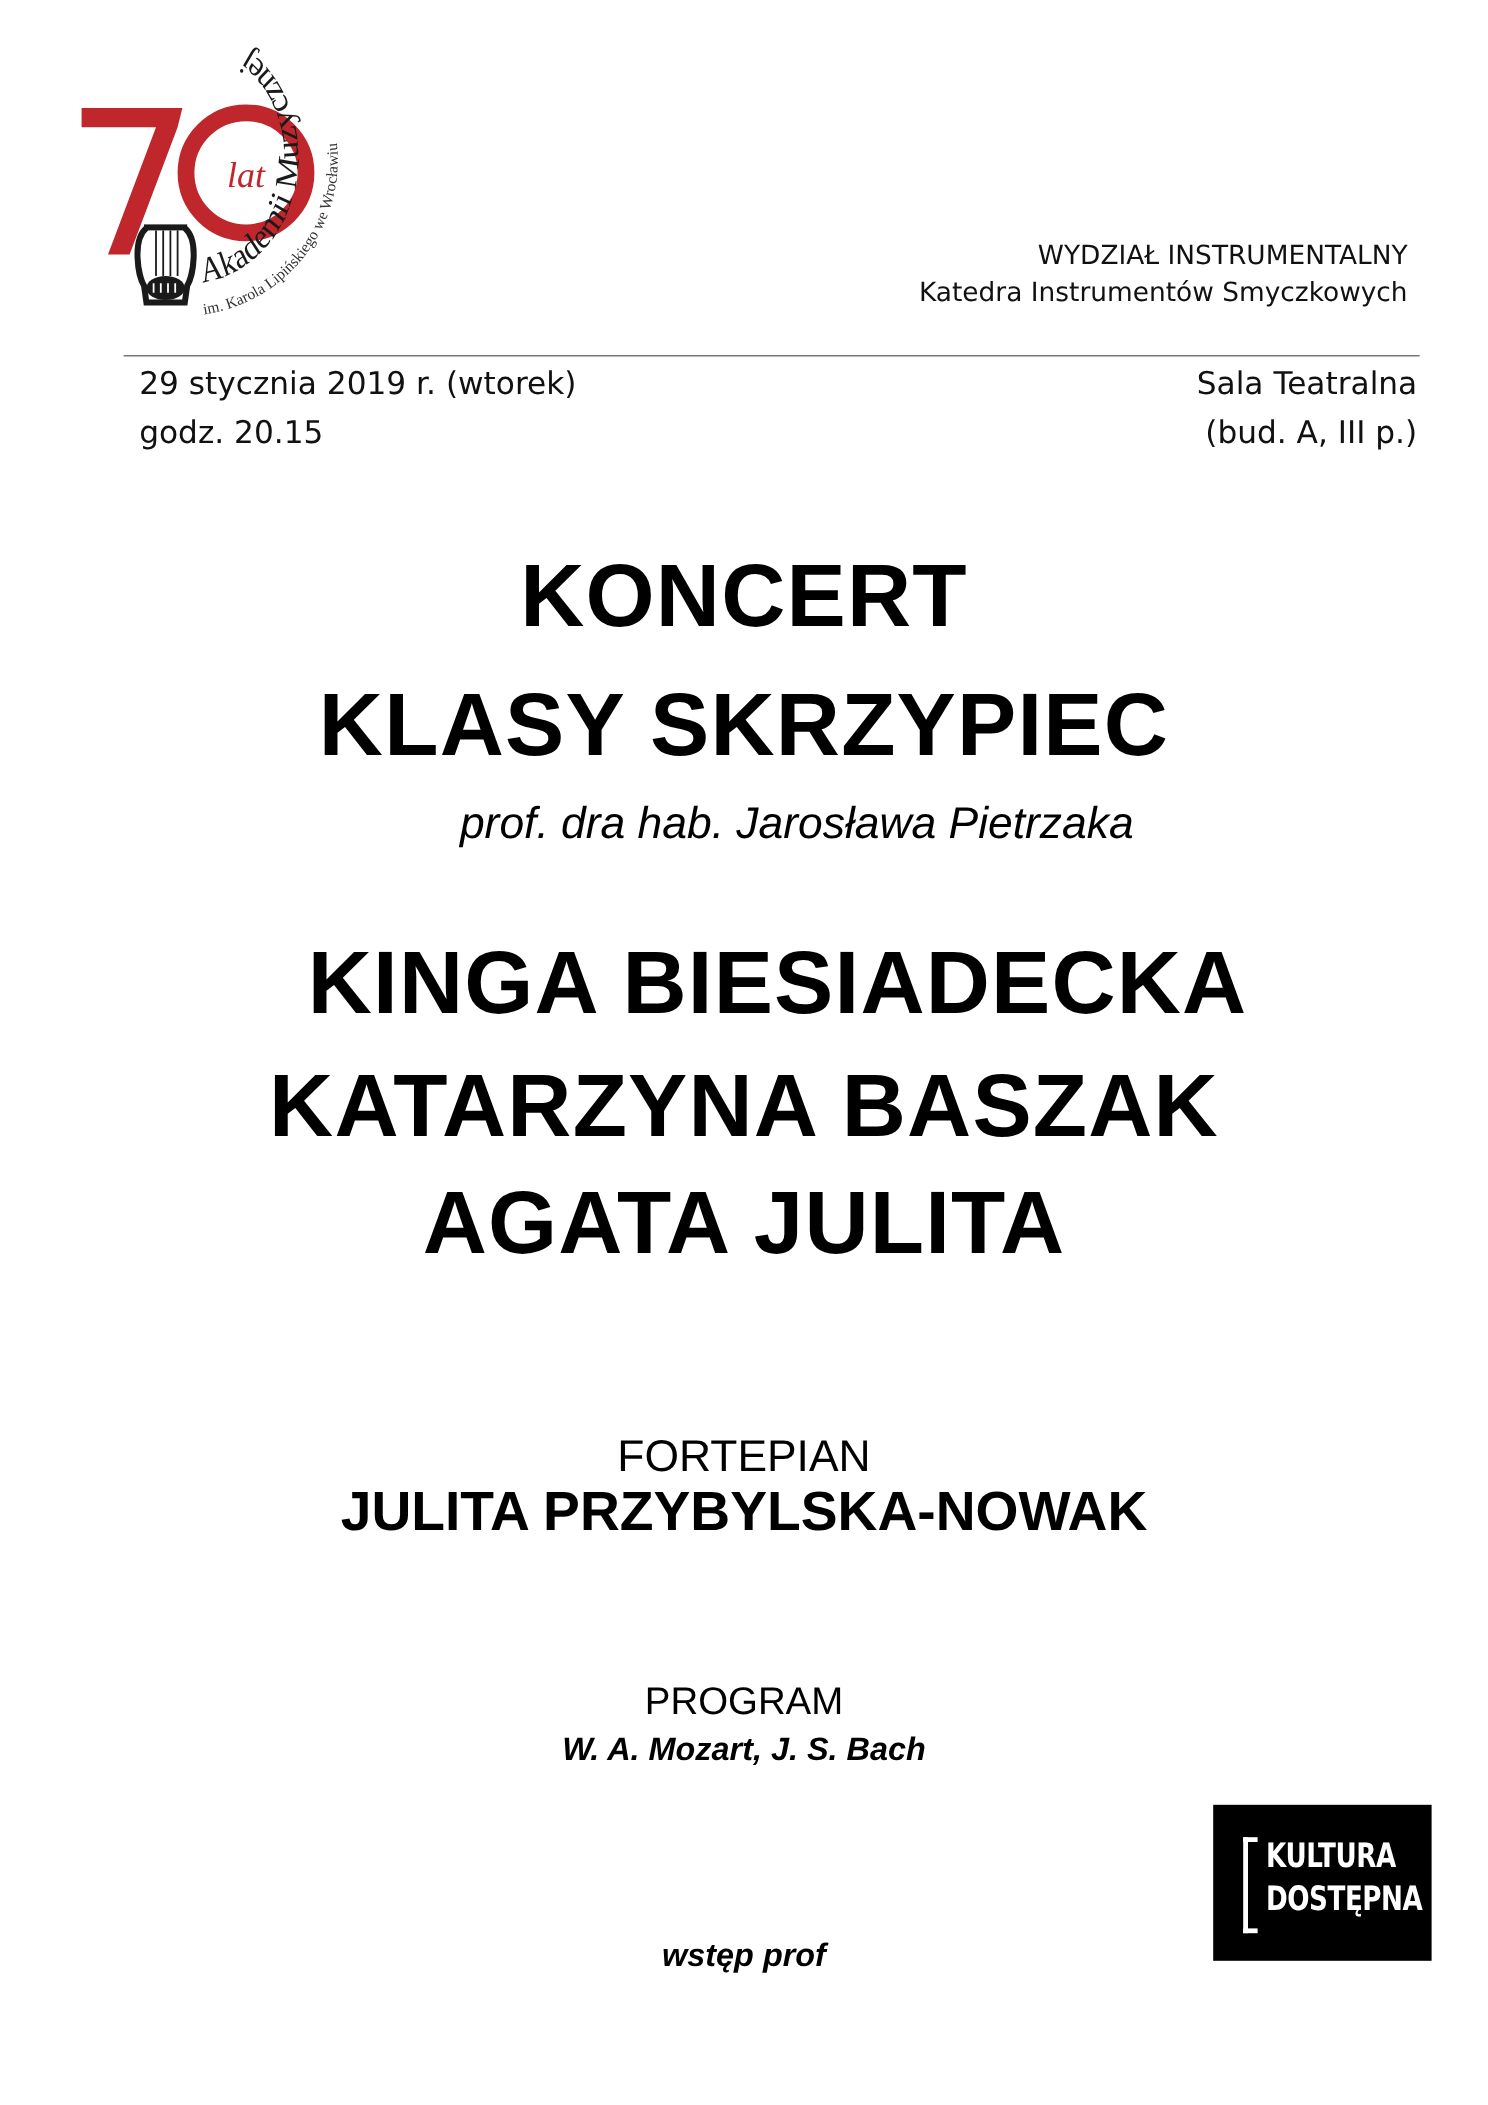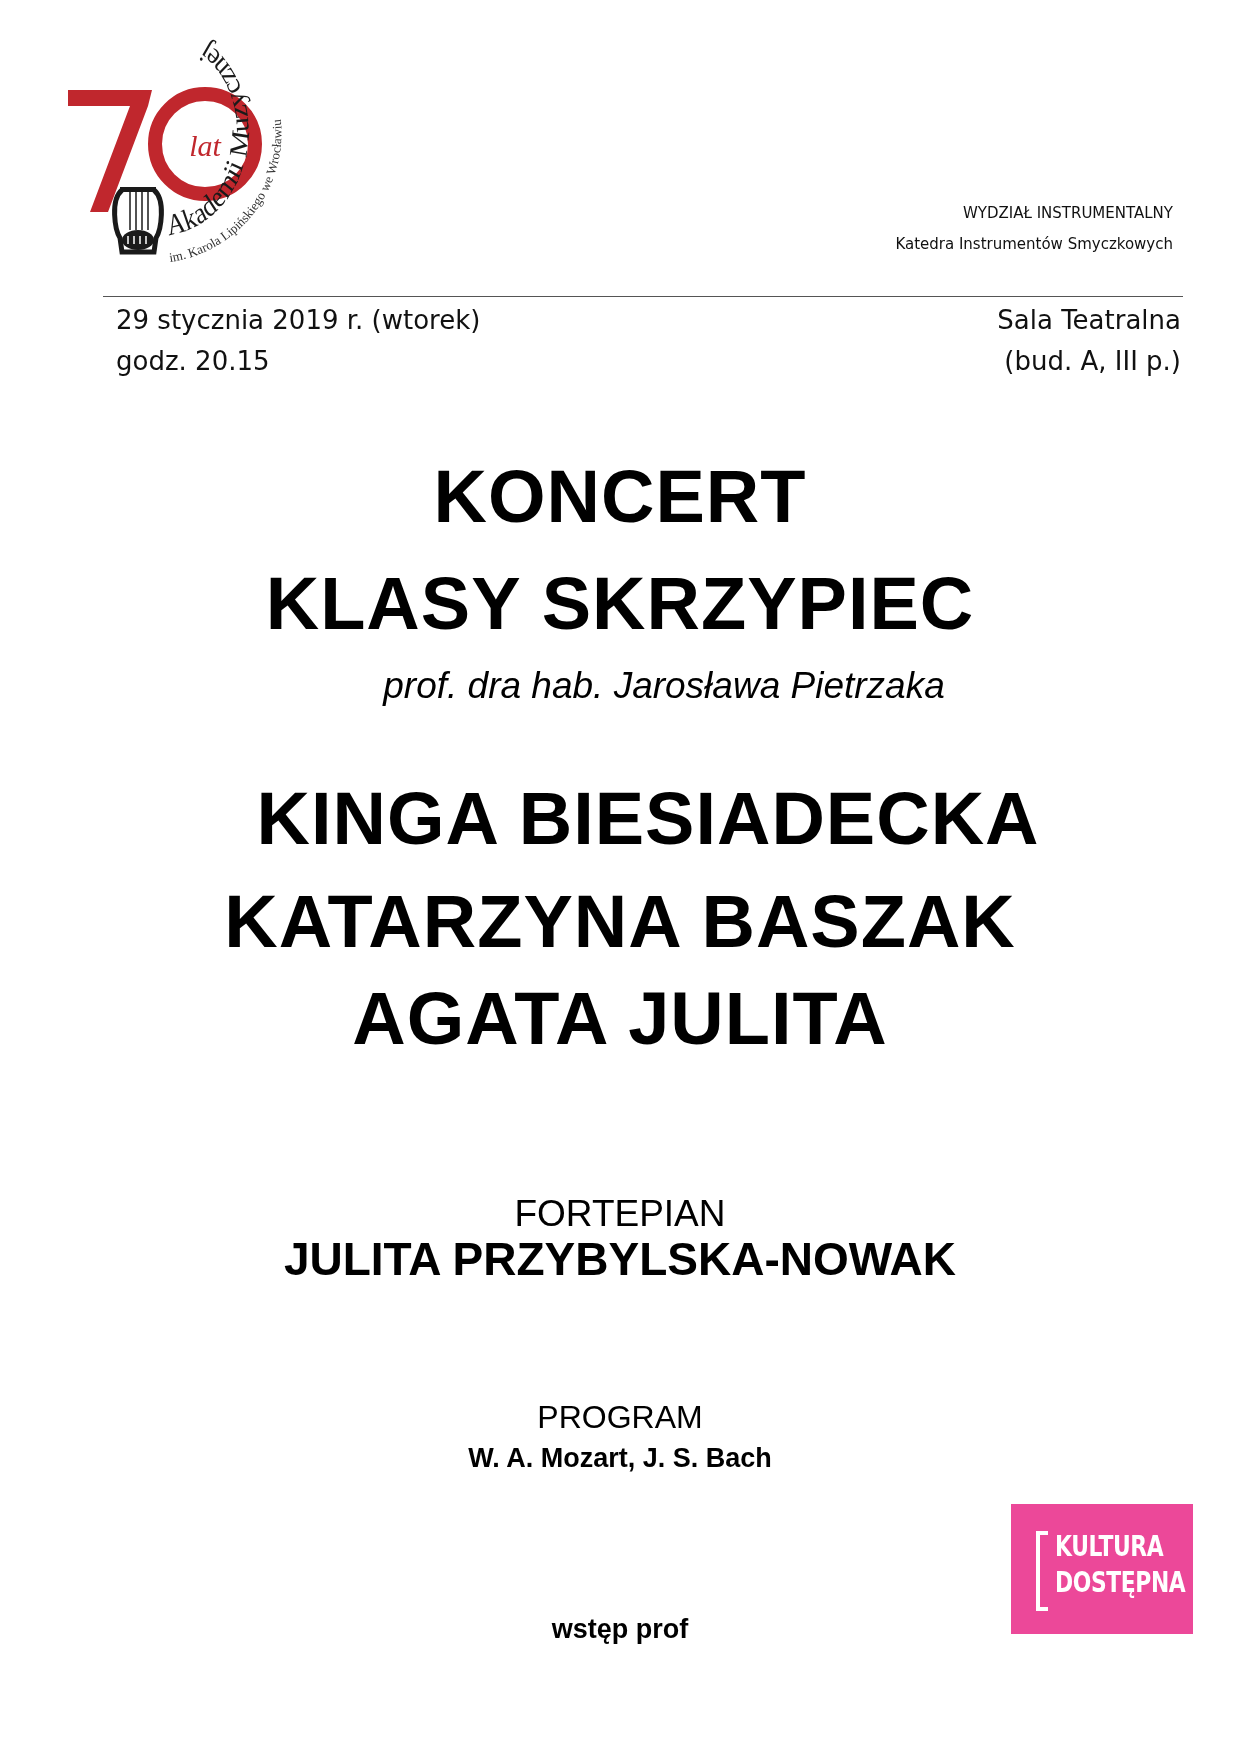--- a/index.html
+++ b/index.html
@@ -2,29 +2,29 @@
 <html><head>
 <meta charset="utf-8">
 <style>
   html, body { margin:0; padding:0; background:#ffffff; }
   body { width:1240px; height:1754px; position:relative; overflow:hidden; color:#000; }
   .abs { position:absolute; }
   .sans { font-family: "Liberation Sans", sans-serif; }
   .cal { font-family: "DejaVu Sans", sans-serif; }
   .center { left:0; width:1240px; text-align:center; }
   #logo { left:60px; top:30px; width:290px; height:250px; }
-  .dept { right:67px; text-align:right; font-size:15px; line-height:31px; color:#111; }
+  .dept { right:67px; text-align:right; font-size:22px; line-height:31px; color:#111; }
   .rule { left:103px; top:296px; width:1080px; height:0; border-top:1.5px solid #555; }
   .meta { font-size:26px; line-height:41px; color:#111; }
   .h1 { font-weight:bold; font-size:74px; line-height:97px; letter-spacing:1px; }
   .ital { font-style:italic; font-size:37px;padding-left:44px; }
   .lbl { font-size:37px; }
   .pianist { font-weight:bold; font-size:46px; }
-  .prog { font-weight:bold; font-size:27px; }
-  #kultura { left:1011px; top:1504px; width:182px; height:130px; background:#ec4899; }
+  .prog { font-weight:bold; font-size:27px;font-style:italic; }
+  #kultura { left:1011px; top:1504px; width:182px; height:130px; background:#000000; }
   #kultura .bracket { position:absolute; left:25px; top:27px; width:8px; height:72px;
       border:4px solid #fff; border-right:none; }
   #kultura .kt { position:absolute; left:44px; color:#fff; font-family:"DejaVu Sans", sans-serif;
       font-weight:bold; font-size:28px; letter-spacing:-0.5px; transform:scaleX(0.78); transform-origin:left top; white-space:nowrap; }
 </style>
 </head>
 <body>
 
 <div id="logo" class="abs">
   <svg width="290" height="250" viewBox="0 0 290 250">

